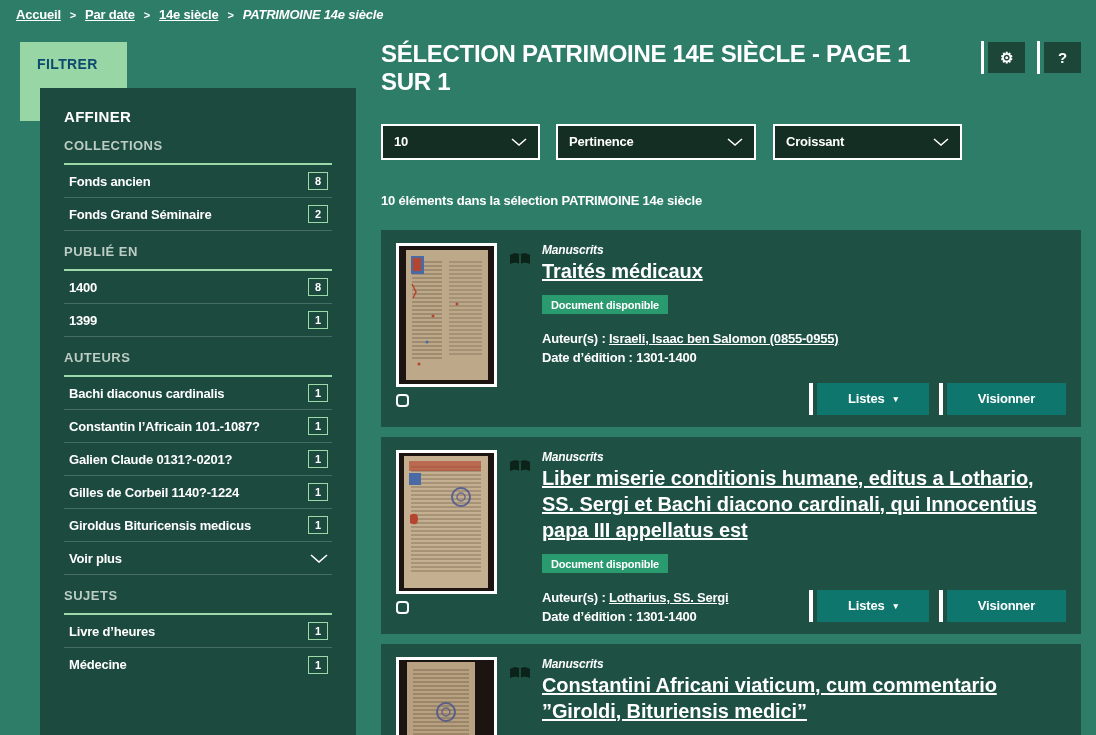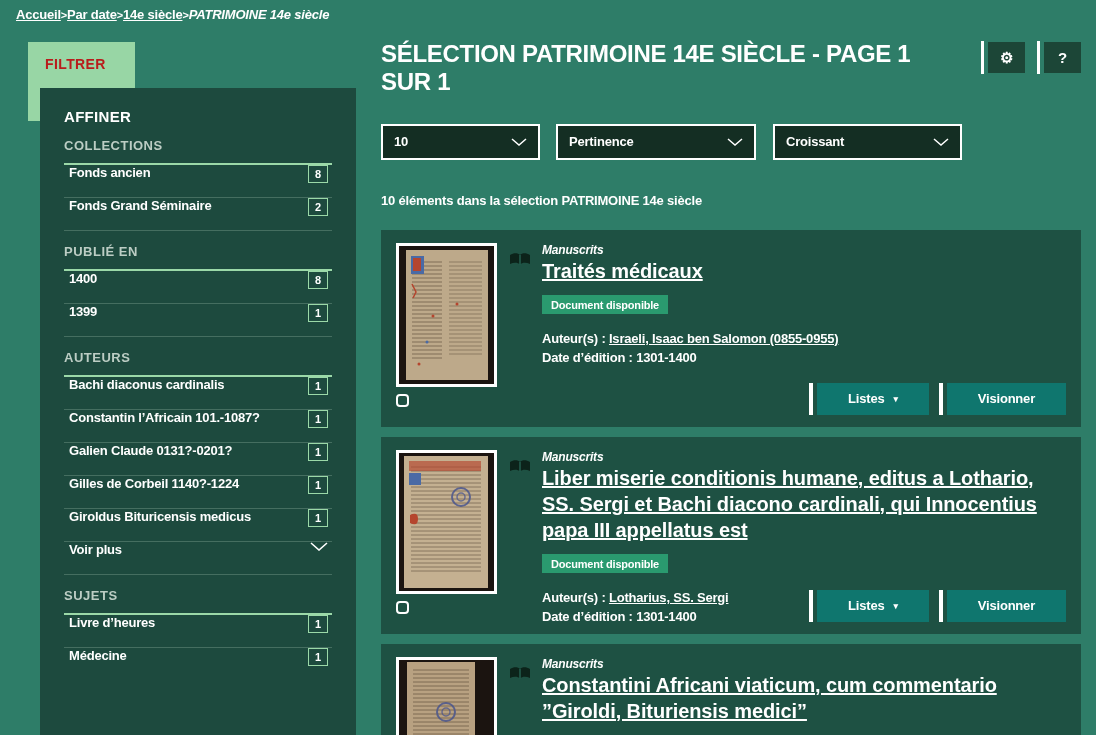--- a/index.html
+++ b/index.html
@@ -4,35 +4,35 @@
 <style>
   * { box-sizing: border-box; }
   html,body { margin:0; padding:0; }
   body {
     width:1096px; height:735px; overflow:hidden; position:relative;
     background:#2e7d68; color:#ffffff;
     font-family:"Liberation Sans", sans-serif;
     letter-spacing:-0.2px;
   }
   
-  .breadcrumb { position:absolute; top:7px; left:16px; display:flex; align-items:center; 
+  .breadcrumb { position:absolute; top:7px; left:16px; display:flex; align-items:center; gap:9px;
     font-size:13px; font-weight:bold; }
   .crumb { text-decoration:underline; cursor:pointer; }
   .crumb.current { text-decoration:none; font-style:italic; cursor:default; }
   .crumb-sep { font-size:11px; }
   
-  .filter-tab { position:absolute; left:28px; top:42px; width:107px; height:79px;
-    background:#98d6a5; color:#b91c1c; }
+  .filter-tab { position:absolute; left:20px; top:42px; width:107px; height:79px;
+    background:#98d6a5; color:#0c4a6e; }
   .filter-tab-label { font-size:14px; font-weight:bold; letter-spacing:0.4px; padding:14px 0 0 17px; }
   .sidebar { position:absolute; left:40px; top:88px; width:316px; height:732px;
     background:#1d4a3e; padding:12px 24px 10px; }
   .sidebar-title { font-size:15px; font-weight:bold; margin:8px 0 4px; letter-spacing:0.3px; }
   .section-title { font-size:13px; font-weight:bold; color:#bccdc4; letter-spacing:0.5px; margin-top:13px; }
   .section-rule { border:0; border-top:2px solid #9bd9a8; margin:10px 0 0 0; }
-  .f-row { display:flex; justify-content:space-between; align-items:flex-start; height:33px;
+  .f-row { display:flex; justify-content:space-between; align-items:center; height:33px;
     font-size:13px; font-weight:bold; padding:0 4px 0 5px; cursor:pointer;
     border-bottom:1px solid rgba(190,220,200,0.25); }
   .f-row:last-child { border-bottom:0; }
   .count-badge { min-width:20px; height:18px; border:1px solid #9bd9a8; display:flex;
     align-items:center; justify-content:center; font-size:11px; font-weight:bold; padding:0 4px; }
   .chev { display:block; }
   
   .main { position:absolute; left:381px; top:40px; width:700px; }
   .title-row { display:flex; justify-content:space-between; align-items:flex-start; }
   .page-title { width:578px; font-size:24px; font-weight:bold; line-height:1.18; letter-spacing:-0.3px; }

